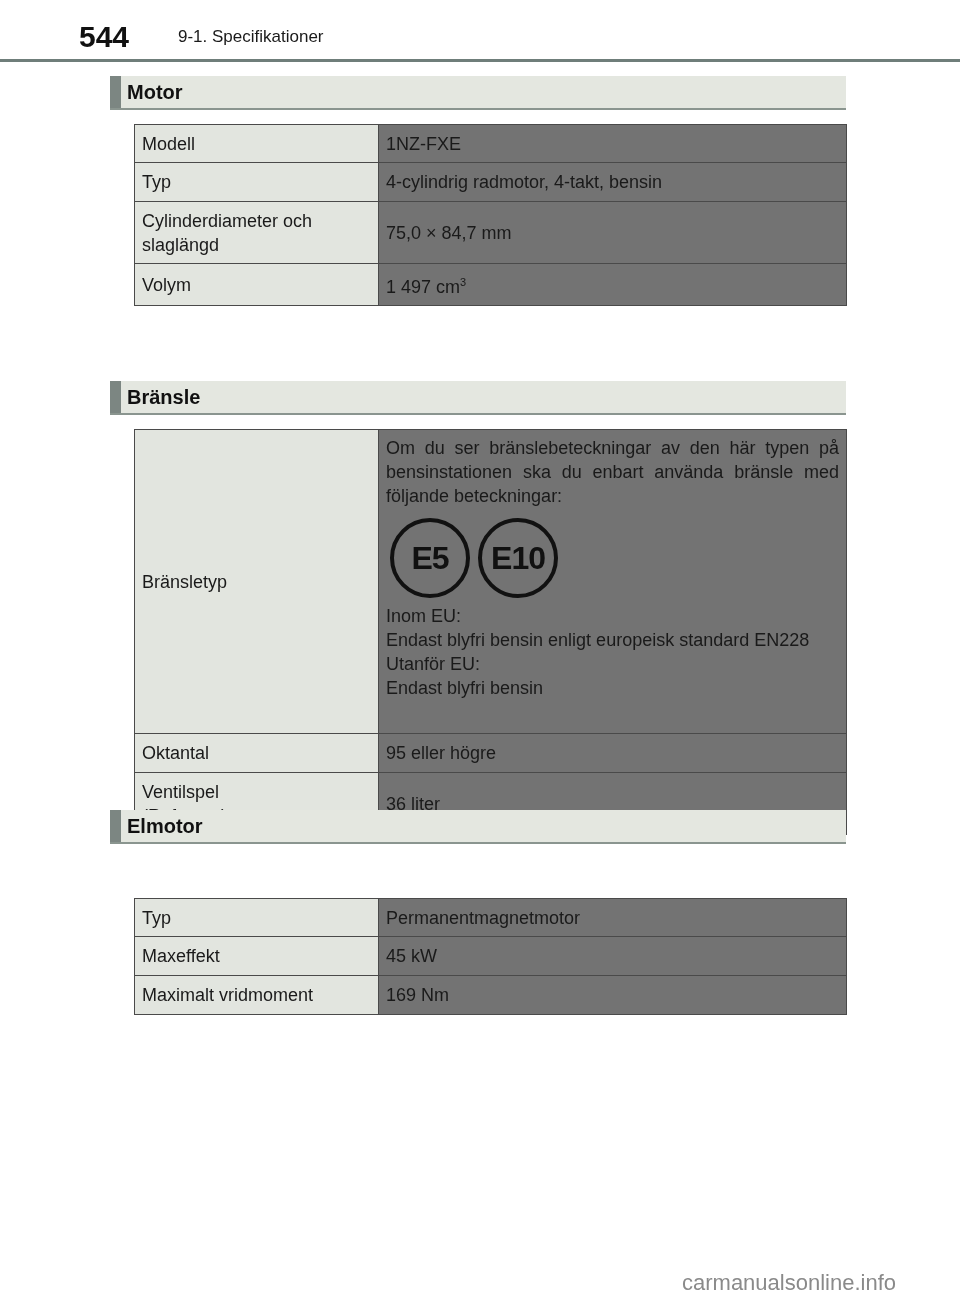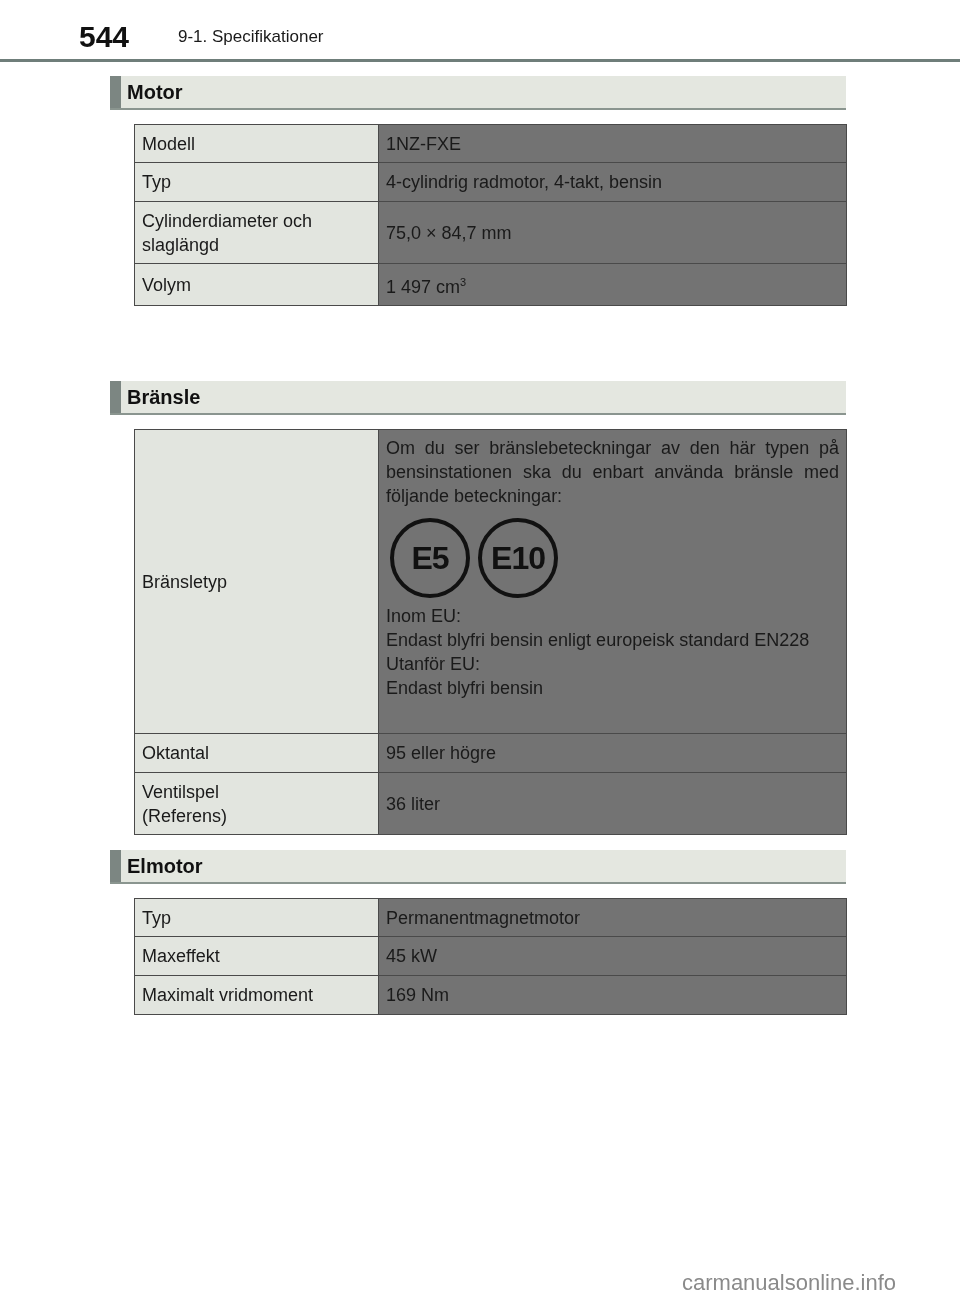--- a/index.html
+++ b/index.html
@@ -114,21 +114,21 @@
   <tr style="height:62px;">
     <td class="label">
       <div>Ventilspel</div>
       <div>(Referens)</div>
     </td>
     <td class="value">36 liter</td>
   </tr>
 </tbody>
   </table>
 
-<div class="section-heading" style="top:850px;">
+<div class="section-heading" style="top:810px;">
   <div class="bar"></div>
   <span class="title">Elmotor</span>
 </div>
 <table class="spec" style="top:898px;">
   <tbody>
       <tr style="height:38px;">
     <td class="label">Typ</td>
     <td class="value">Permanentmagnetmotor</td>
   </tr>
   <tr style="height:39px;">

